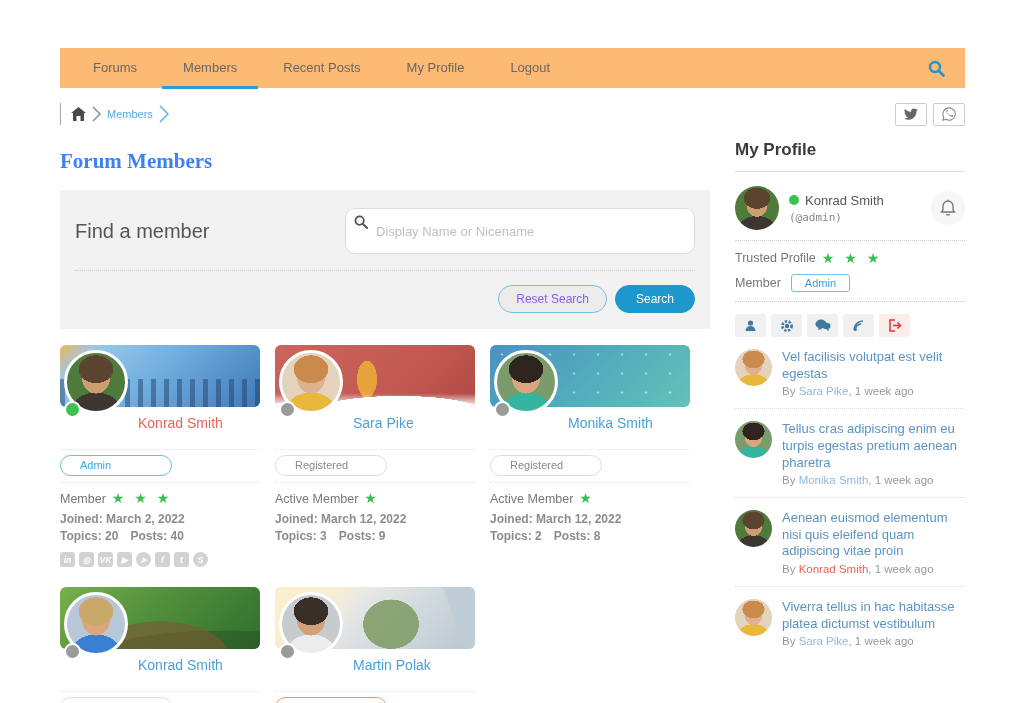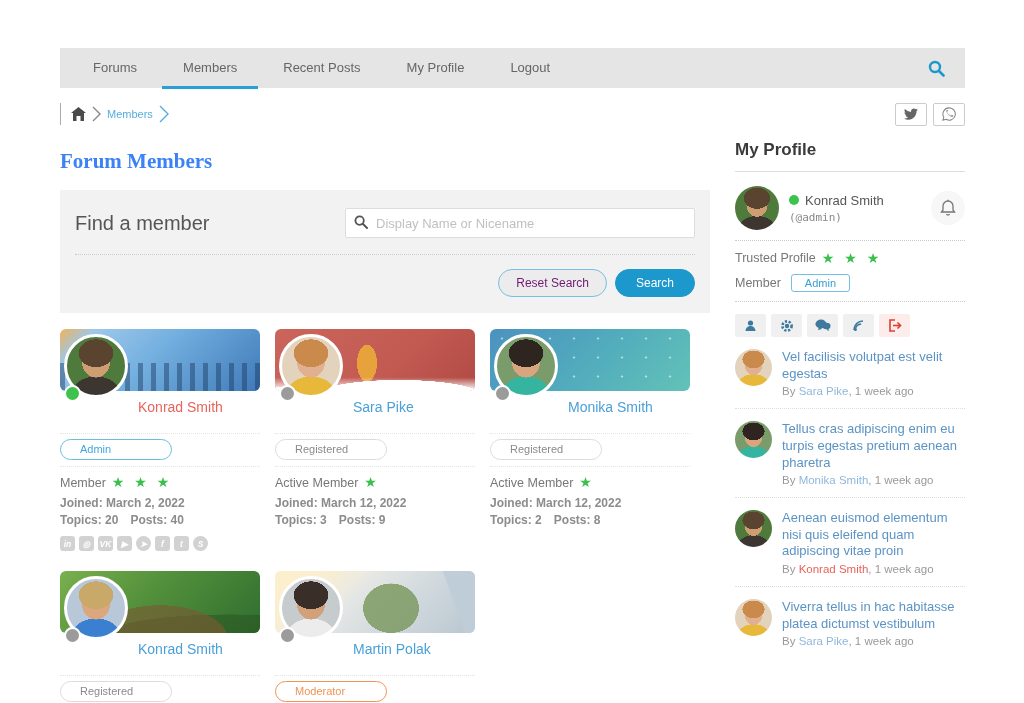--- a/index.html
+++ b/index.html
@@ -1,21 +1,21 @@
 <!DOCTYPE html>
 <html><head>
 <meta charset="utf-8">
 <style>
   * { box-sizing: border-box; margin: 0; padding: 0; }
   html,body { width:1024px; height:703px; background:#fff; overflow:hidden;
     font-family:"Liberation Sans", sans-serif; }
   .wrap { position:absolute; left:60px; top:0; width:905px; }
 
   
-  .nav { margin-top:48px; height:40px; background:#e5e5e5; display:flex; align-items:stretch; padding:0 10px; }
+  .nav { margin-top:48px; height:40px; background:#fdba74; display:flex; align-items:stretch; padding:0 10px; }
   .tab { position:relative; padding:0 23px; line-height:40px; font-size:13px; color:#666; cursor:pointer; }
   .tab.active::after { content:""; position:absolute; left:2px; right:2px; bottom:-1px; height:3px; background:#2a9fd4; }
   .nav-search { margin-left:auto; align-self:center; padding:4px 10px; cursor:pointer; }
 
   
   .crumb-row { margin-top:13px; height:26px; display:flex; align-items:center; }
   .crumb-bar { width:1px; height:22px; background:#aaa; margin-right:10px; }
   .crumb-sep { margin:0 6px; }
   .crumb-link { font-size:11px; color:#55aede; }
   .share-box { margin-left:auto; display:flex; gap:6px; }
@@ -23,28 +23,28 @@
     display:flex; align-items:center; justify-content:center; cursor:pointer; }
 
   
   h1.page-title { font-family:"Liberation Serif", serif; font-size:21px; font-weight:600; color:#3b82f6; margin:22px 0 16px; }
 
   
   .search-panel { width:650px; background:#f2f2f2; padding:18px 15px 16px; }
   .sp-row1 { display:flex; align-items:center; }
   .sp-label { width:270px; font-size:20px; color:#555; }
   .sp-input-wrap { position:relative; flex:1; }
-  .sp-input { width:100%; height:30px; border:1px solid #ddd; border-radius:2px; background:#fff;
+  .sp-input { width:100%; height:46px; border:1px solid #ddd; border-radius:10px; background:#fff;
     padding:0 10px 0 30px; font-size:13px; color:#555; outline:none; }
   .sp-input::placeholder { color:#c0c0c0; }
   .sp-mag { position:absolute; left:9px; top:7px; }
   .sp-div { border-top:1px dotted #c9c9c9; margin:16px 0 14px; }
   .sp-btns { display:flex; justify-content:flex-end; gap:8px; }
   .btn-reset { background:#ececec; border:1px solid #74c0e2; border-radius:14px; padding:6px 17px;
-    font-size:12px; color:#701a75; cursor:pointer; }
+    font-size:12px; color:#8b5cf6; cursor:pointer; }
   .btn-search { background:#1d98cc; border:1px solid #1d98cc; border-radius:14px; padding:2px 20px;
     font-size:12px; color:#fff; cursor:pointer; }
 
   
   .grid { width:650px; margin-top:16px; display:flex; flex-wrap:wrap; gap:20px 15px; }
   .card { width:200px; }
   .card-head { position:relative; height:104px; }
   .cover { height:62px; border-radius:6px; overflow:hidden; position:relative; }
   .cover::after { content:""; position:absolute; inset:0; }
   .pat-city::after { background:

